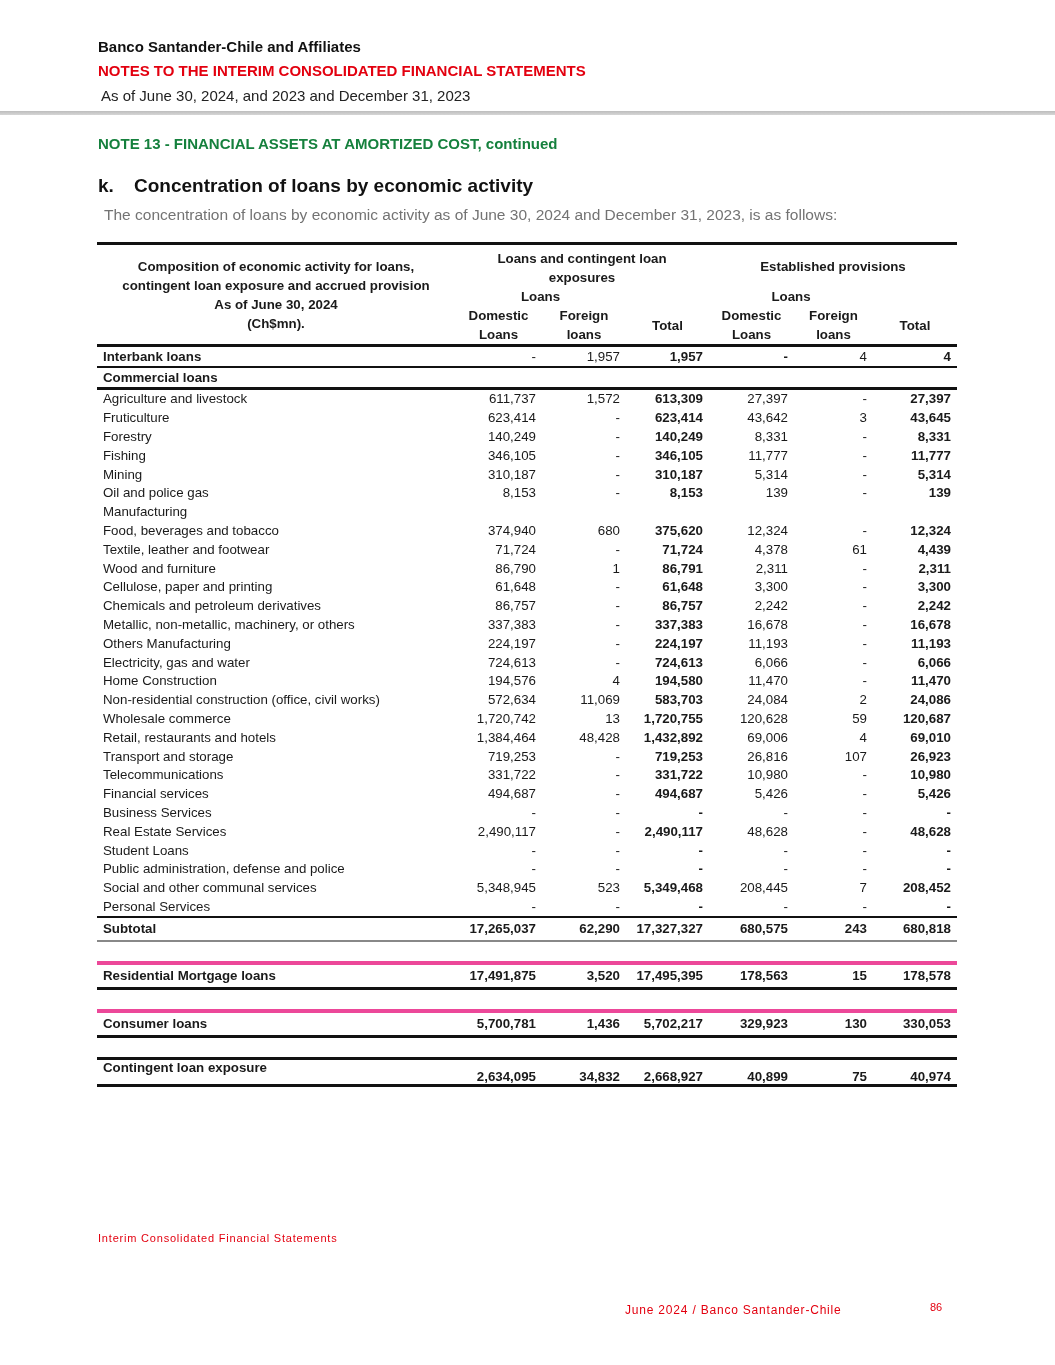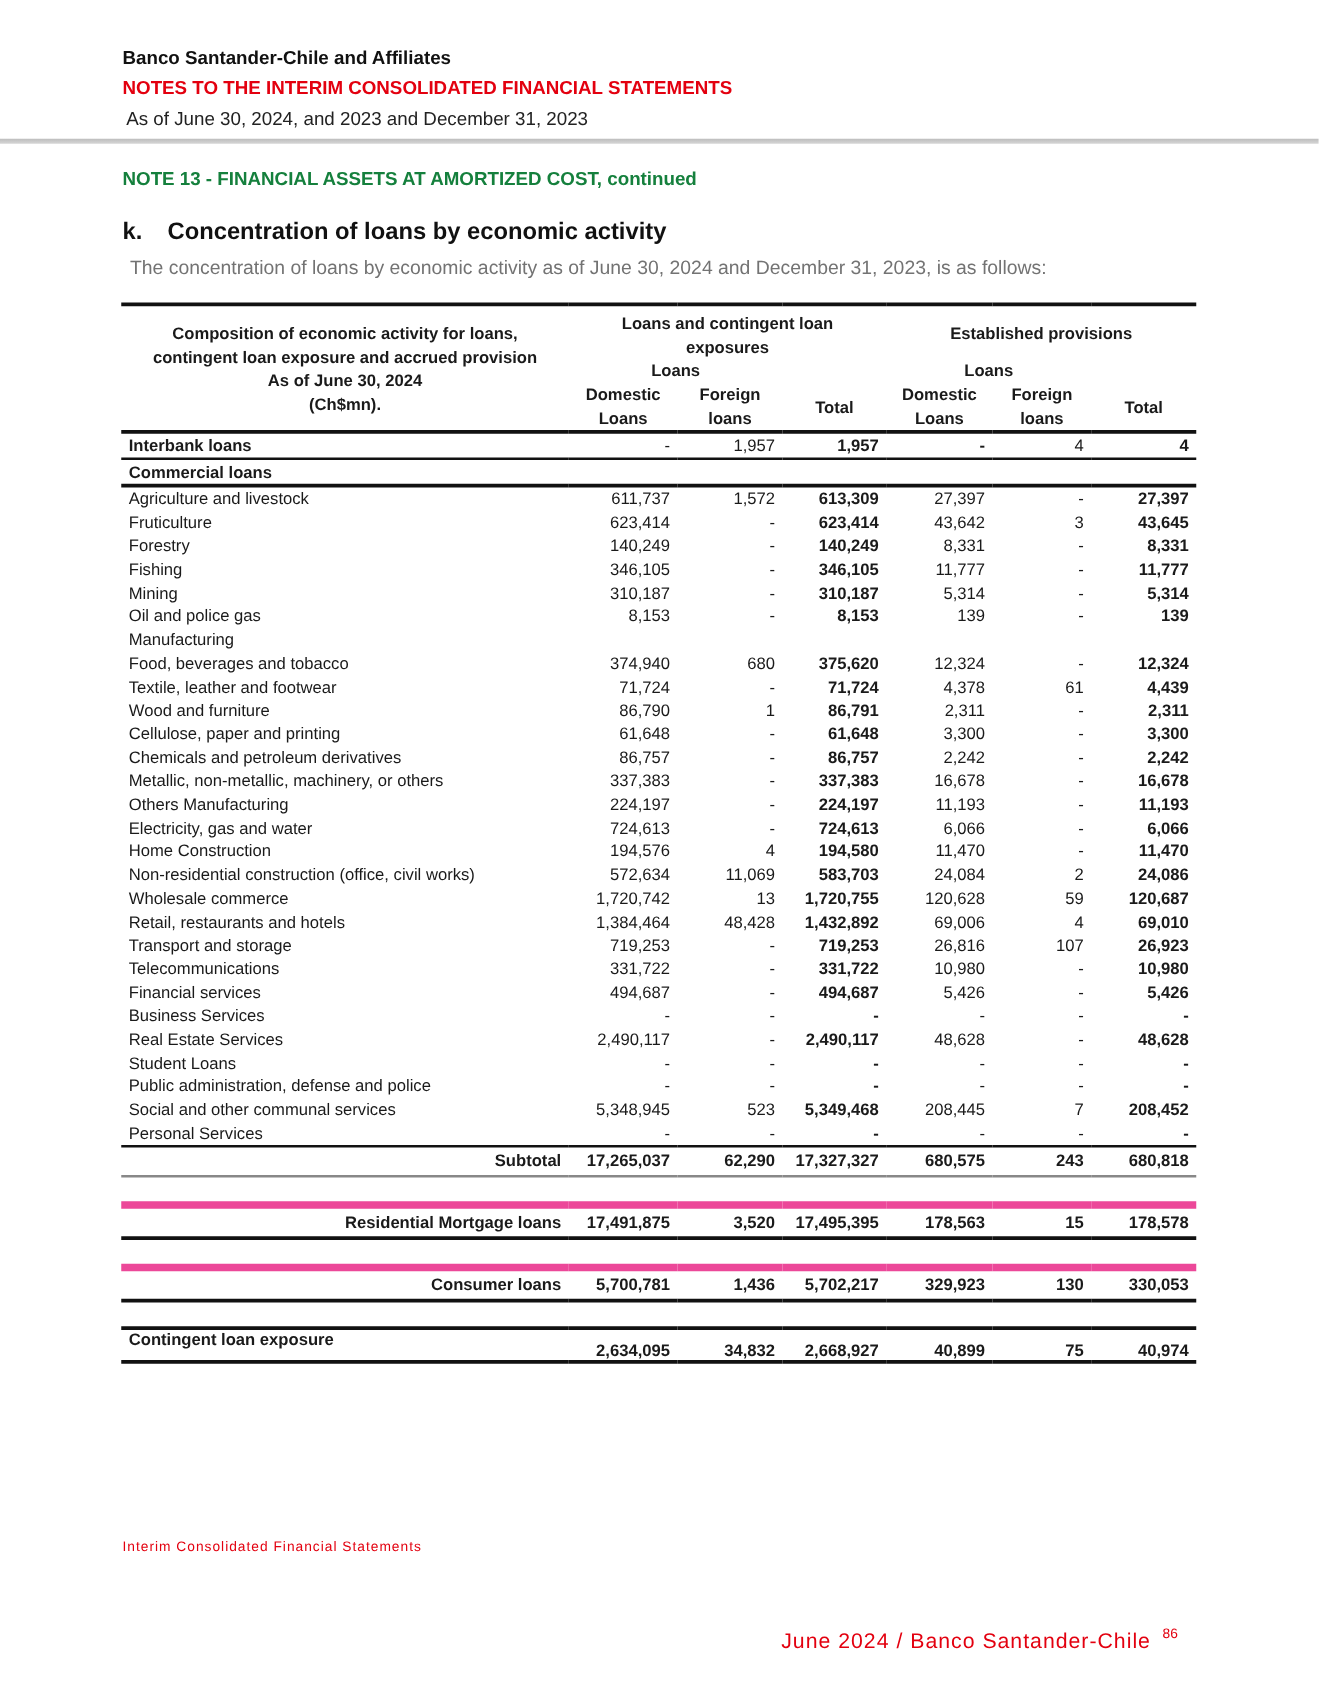--- a/index.html
+++ b/index.html
@@ -16,27 +16,27 @@
   table.grid { position:absolute; left:97px; top:242px; width:860px; border-collapse:collapse; font-size:13.3px; }
   table.grid td, table.grid th { padding:0 6px; height:18.8px; white-space:nowrap; }
   .top-border { border-top:3px solid #111; }
   th { font-weight:bold; text-align:center; vertical-align:middle; line-height:19px; }
   .hdr-bottom th, .hdr-bottom td { border-bottom:3px solid #111; }
   td.num { text-align:right; }
   td.bold { font-weight:bold; }
   td.lbl { text-align:left; }
   td.indent { padding-left:24px; }
   tr.line-b td { border-bottom:2px solid #111; }
-  tr.sub td { border-top:2px solid #111; border-bottom:2px solid #888; font-weight:bold; height:22px;text-align:right; }
+  tr.sub td { border-top:2px solid #111; border-bottom:2px solid #888; font-weight:bold; height:22px; }
   tr.gap td { height:19px; }
-  tr.sect td { border-top:6px solid #ec4899; border-bottom:3px solid #111; font-weight:bold; height:22px;text-align:right; }
+  tr.sect td { border-top:4px solid #ec4899; border-bottom:3px solid #111; font-weight:bold; height:22px; }
   tr.sect-last td { border-top:3px solid #111; border-bottom:3px solid #111; font-weight:bold; height:24px; }
 
   .footer-left { position:absolute; left:98px; top:1232px; font-size:11px; color:#e3000f; letter-spacing:0.8px; }
-  .footer-mid { position:absolute; left:625px; top:1303px; font-size:17px; color:#e3000f; letter-spacing:0.8px; }
+  .footer-mid { position:absolute; left:625px; top:1303px; font-size:12px; color:#e3000f; letter-spacing:0.8px; }
   .footer-page { position:absolute; left:930px; top:1301px; font-size:11px; color:#e3000f; }
 </style>
 </head>
 <body>
 
 <div class="hdr-company">Banco Santander-Chile and Affiliates</div>
 <div class="hdr-notes">NOTES TO THE INTERIM CONSOLIDATED FINANCIAL STATEMENTS</div>
 <div class="hdr-date">As of June 30, 2024, and 2023 and December 31, 2023</div>
 <div class="hdr-rule"></div>
 

